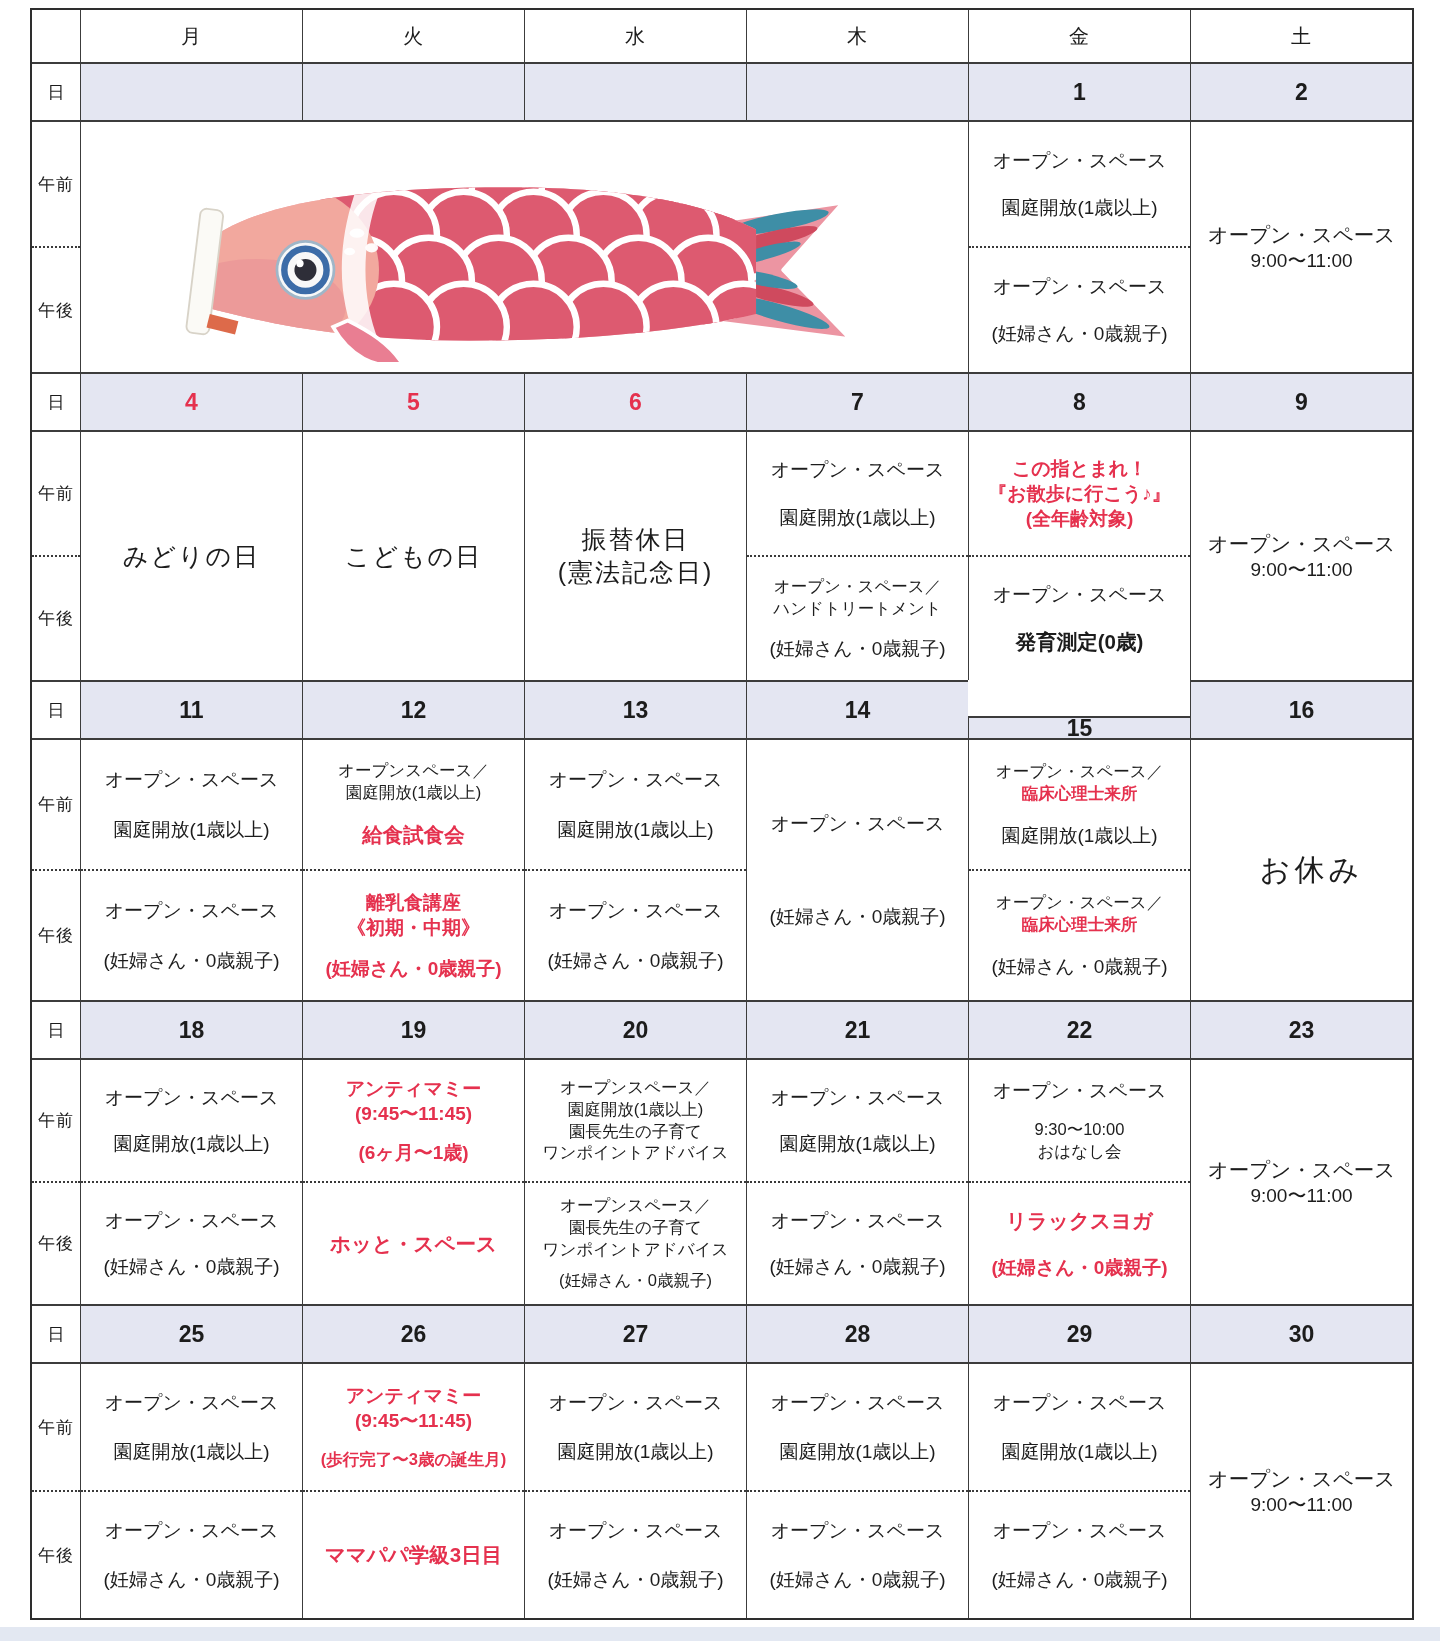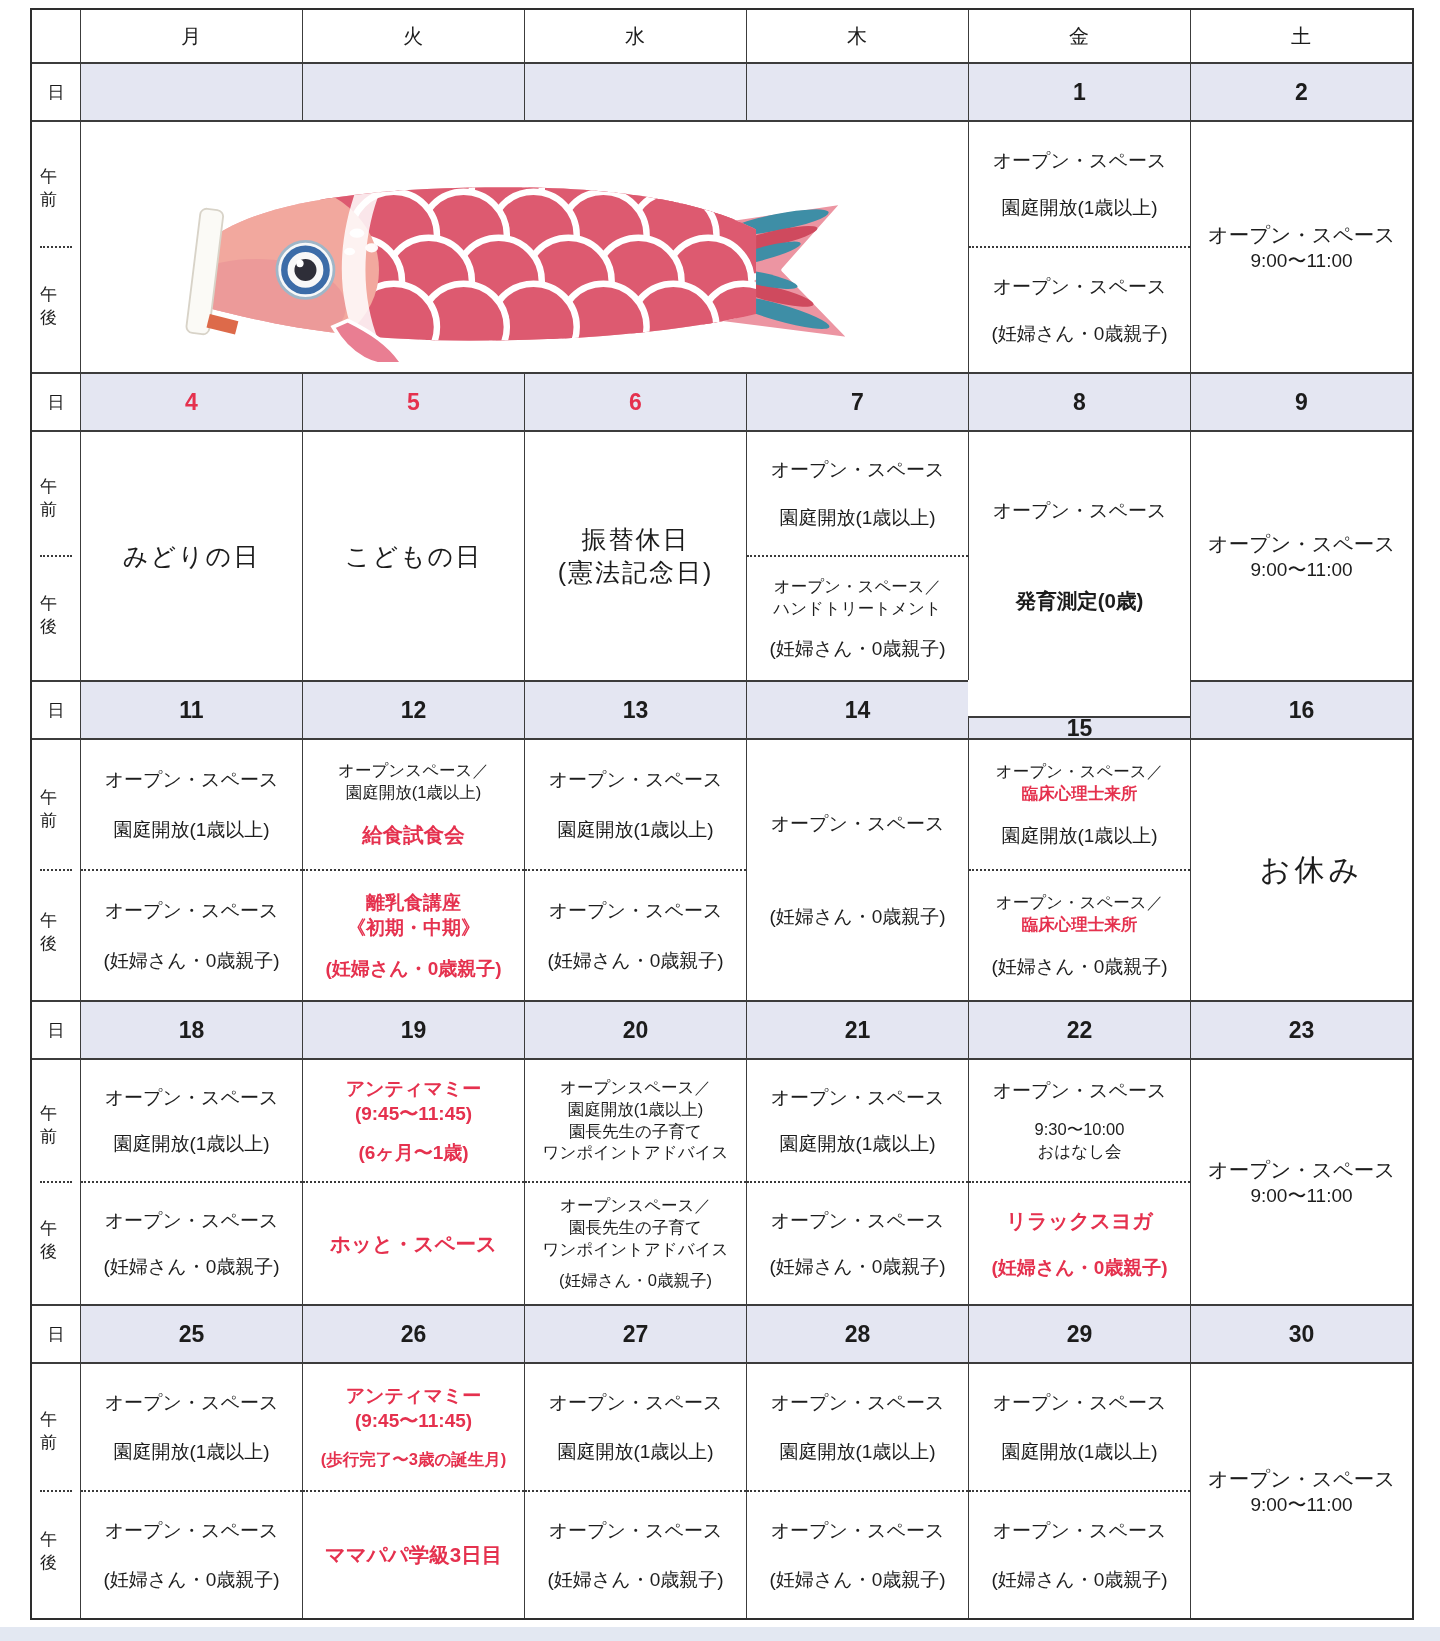--- a/index.html
+++ b/index.html
@@ -20,21 +20,21 @@
     border-left:1.5px solid #3c3c3c;border-top:2px solid #3c3c3c;
     display:flex;align-items:center;justify-content:center;
     overflow:hidden;
   }
   .cell.c1{border-left:none}
   .cell.r1{border-top:none}
   .hday{font-size:20px;letter-spacing:1px;}
   .dlabel{background:#ffffff;font-size:17px;}
   .date{background:#e4e6f2;font-size:23px;font-weight:bold;}
   .date .red{color:#e5314e;}
-  .side{flex-direction:column;align-items:stretch;padding:8px;display:flex;}
+  .side{flex-direction:column;align-items:stretch;padding:0;display:flex;}
   .side .half{flex:1;display:flex;align-items:center;justify-content:center;font-size:17px;letter-spacing:1px;}
   .side .half.am{border-bottom:2px dotted #3a3a3a;}
   .day{flex-direction:column;align-items:stretch;padding:0;display:flex;justify-content:normal;}
   .day .half{flex:1;display:flex;flex-direction:column;justify-content:space-evenly;align-items:center;padding:3px 1px;}
   .day .half.am{border-bottom:2px dotted #3a3a3a;}
   .day.center{display:flex;flex-direction:column;justify-content:center;align-items:center;gap:10px;}
   .block{display:flex;flex-direction:column;align-items:center;line-height:1.32;}
   .ln{white-space:nowrap;text-align:center;}
   .red{color:#e5314e;}
   .b{font-weight:bold;}
@@ -225,20 +225,27 @@
         <div class="block">
           <div class="ln sz-sm">オープン・スペース／</div>
           <div class="ln sz-sm">ハンドトリートメント</div>
         </div>
         <div class="block">
           <div class="ln sz-md">(妊婦さん・0歳親子)</div>
         </div>
       </div>
     </div>
     <div class="cell day" style="grid-area: 5 / 6;">
+      <div class="half am">
+        <div class="block">
+          <div class="ln sz-md red b">この指とまれ！</div>
+          <div class="ln sz-md red b">『お散歩に行こう♪』</div>
+          <div class="ln sz-md red b">(全年齢対象)</div>
+        </div>
+      </div>
       <div class="half pm">
         <div class="block">
           <div class="ln sz-md">オープン・スペース</div>
         </div>
         <div class="block">
           <div class="ln sz-md2 b">発育測定(0歳)</div>
         </div>
       </div>
     </div>
     <div class="cell day center" style="grid-area: 5 / 7;">

